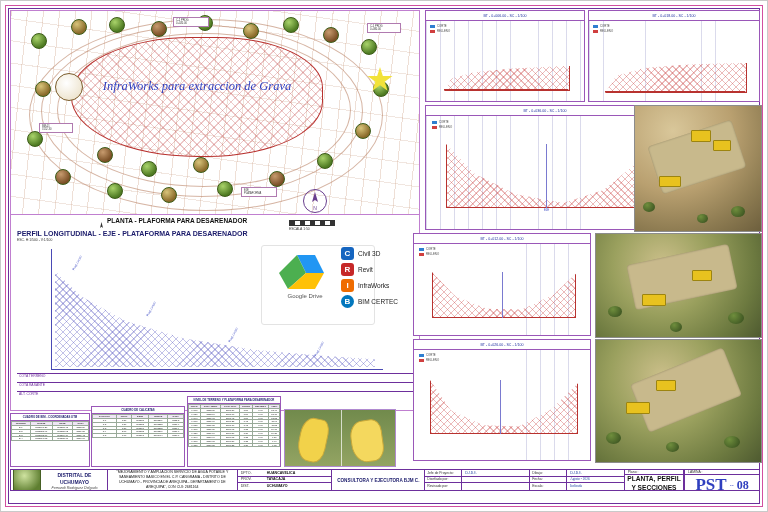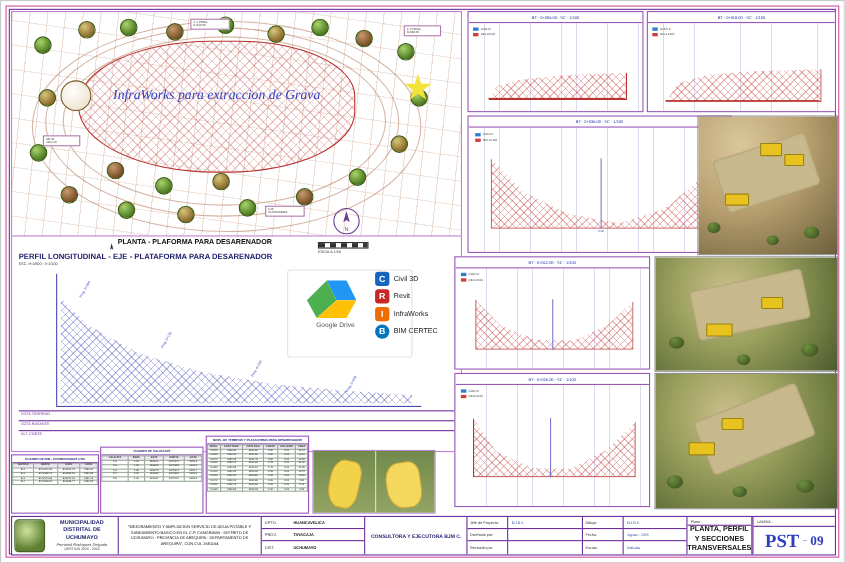--- a/index.html
+++ b/index.html
@@ -88,21 +88,21 @@
   #ph2{left:594px;top:232px;width:165px;height:103px;}
   #ph3{left:594px;top:338px;width:165px;height:122px;}
   .terrain{position:absolute;inset:0;background:
       radial-gradient(circle at 30% 20%, #d9c79a, #b9a070 45%, #8e7c52 75%, #6d5f3d 100%);}
   .terrain.g{background:radial-gradient(circle at 40% 30%, #cbbf8a, #9aa05e 40%, #6d7a40 75%, #4e5a30 100%);}
   .road{position:absolute;background:#c8b98c;border-radius:4px;transform:rotate(-18deg);box-shadow:0 0 2px rgba(0,0,0,.3) inset;}
   .mach{position:absolute;background:#e8c21f;border:.5px solid #9c8410;border-radius:1px;}
   .bush{position:absolute;border-radius:50%;background:radial-gradient(circle at 35% 30%, #6f8e3d, #33491c);}
 
   
-  #titleblock{left:9px;top:468px;width:750px;height:36px;border:1px solid #6d2f9c;display:flex;}
+  #titleblock{left:9px;top:468px;width:750px;height:22px;border:1px solid #6d2f9c;display:flex;}
   .tb-cell{border-right:1px solid #6d2f9c;box-sizing:border-box;position:relative;}
   .tb-muni{width:112px;display:flex;align-items:center;gap:3px;padding:2px;}
   .crest{width:26px;height:28px;border-radius:4px;background:radial-gradient(circle at 40% 35%, #cfe3a0, #5f7f31 70%);border:1px solid #466024;}
   .muni-txt{font-size:4.2px;text-align:center;color:#1b1b6b;line-height:1.35;flex:1;}
   .muni-txt .l1{font-weight:bold;font-size:5px;}
   .muni-txt .l2{font-weight:bold;font-size:5px;}
   .muni-txt .l3{font-size:3.6px;font-style:italic;color:#444;}
   .muni-txt .l4{font-size:3.2px;color:#444;}
   .tb-proj{width:150px;padding:3px;font-size:3.6px;color:#111;line-height:1.45;text-align:center;display:flex;align-items:center;}
   .tb-resp{width:110px;font-size:3.6px;}
@@ -637,17 +637,17 @@
     <div class="tb-cell tb-plano">
       <div class="hdr">Plano :</div>
       <div class="big">PLANTA, PERFIL Y SECCIONES TRANSVERSALES</div>
     </div>
 
     <div class="tb-lam">
       <div class="hdr">LAMINA :</div>
       <div class="big">
         <span class="pst">PST</span>
         <span class="pstdash">--</span>
-        <span class="pstnum">09</span>
+        <span class="pstnum">08</span>
       </div>
     </div>
   </div>
 </div>
 
 </body></html>

